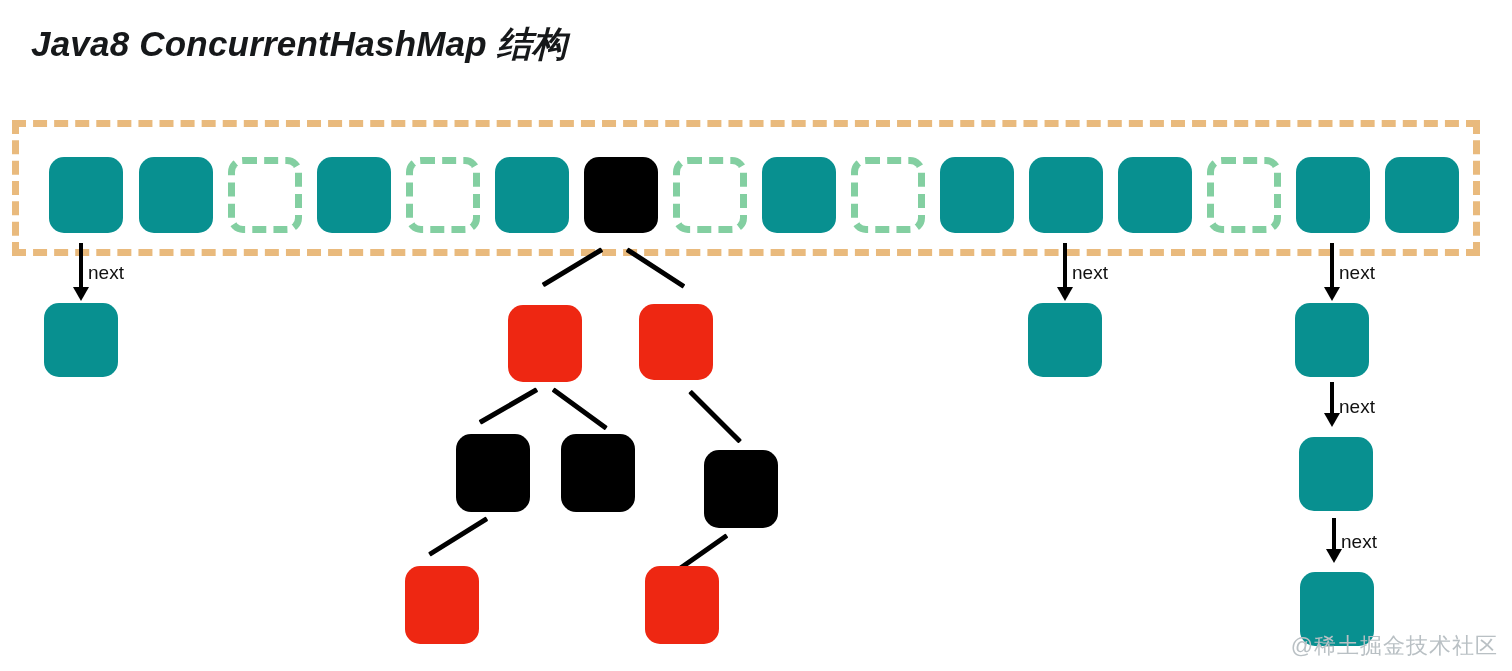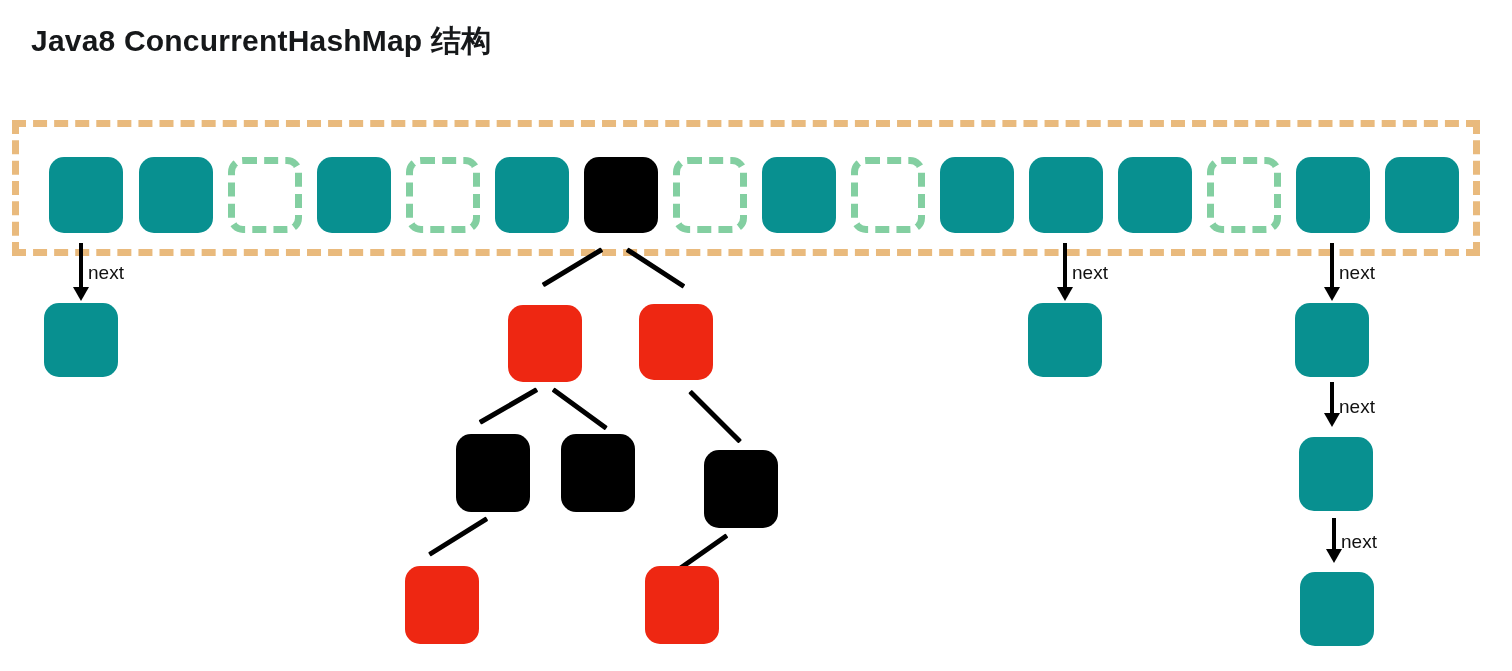--- a/index.html
+++ b/index.html
@@ -16,25 +16,26 @@
     height: 671px;
     background: #ffffff;
     overflow: hidden;
   }
 
   
   #diagram-title {
     position: absolute;
     left: 31px;
     top: 21px;
-    font-size: 30px;
+    font-size: 35px;
     font-weight: bold;
     color: #16181a;
     letter-spacing: 0.2px;
     white-space: nowrap;
+    font-style: italic;
   }
 
   
   #bucket-array {
     position: absolute;
     left: 12px;
     top: 120px;
     width: 1468px;
     height: 136px;
     border: 7px dashed #e9ba7d;
@@ -192,14 +193,15 @@
   <div class="arrow-label" style="left:1339px; top:396px">next</div>
   <div class="node teal" style="left:1299px; top:437px; width:74px; height:74px"></div>
 
   <div class="arrow" style="left:1332px; top:518px">
     <div class="shaft" style="height:33px"></div>
     <div class="head" style="top:31px"></div>
   </div>
   <div class="arrow-label" style="left:1341px; top:531px">next</div>
   <div class="node teal" style="left:1300px; top:572px; width:74px; height:74px"></div>
 
+  <div id="watermark">@稀土掘金技术社区</div>
 
 </div>
 
 </body></html>

